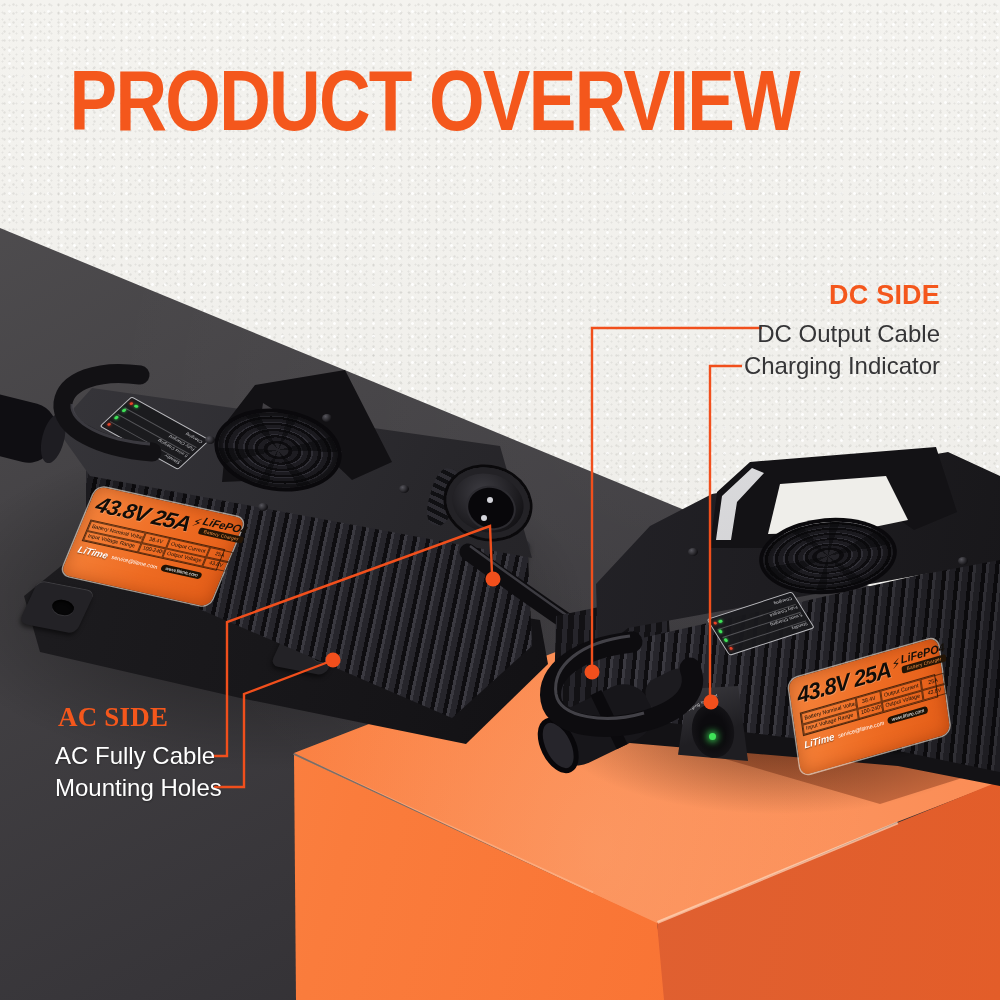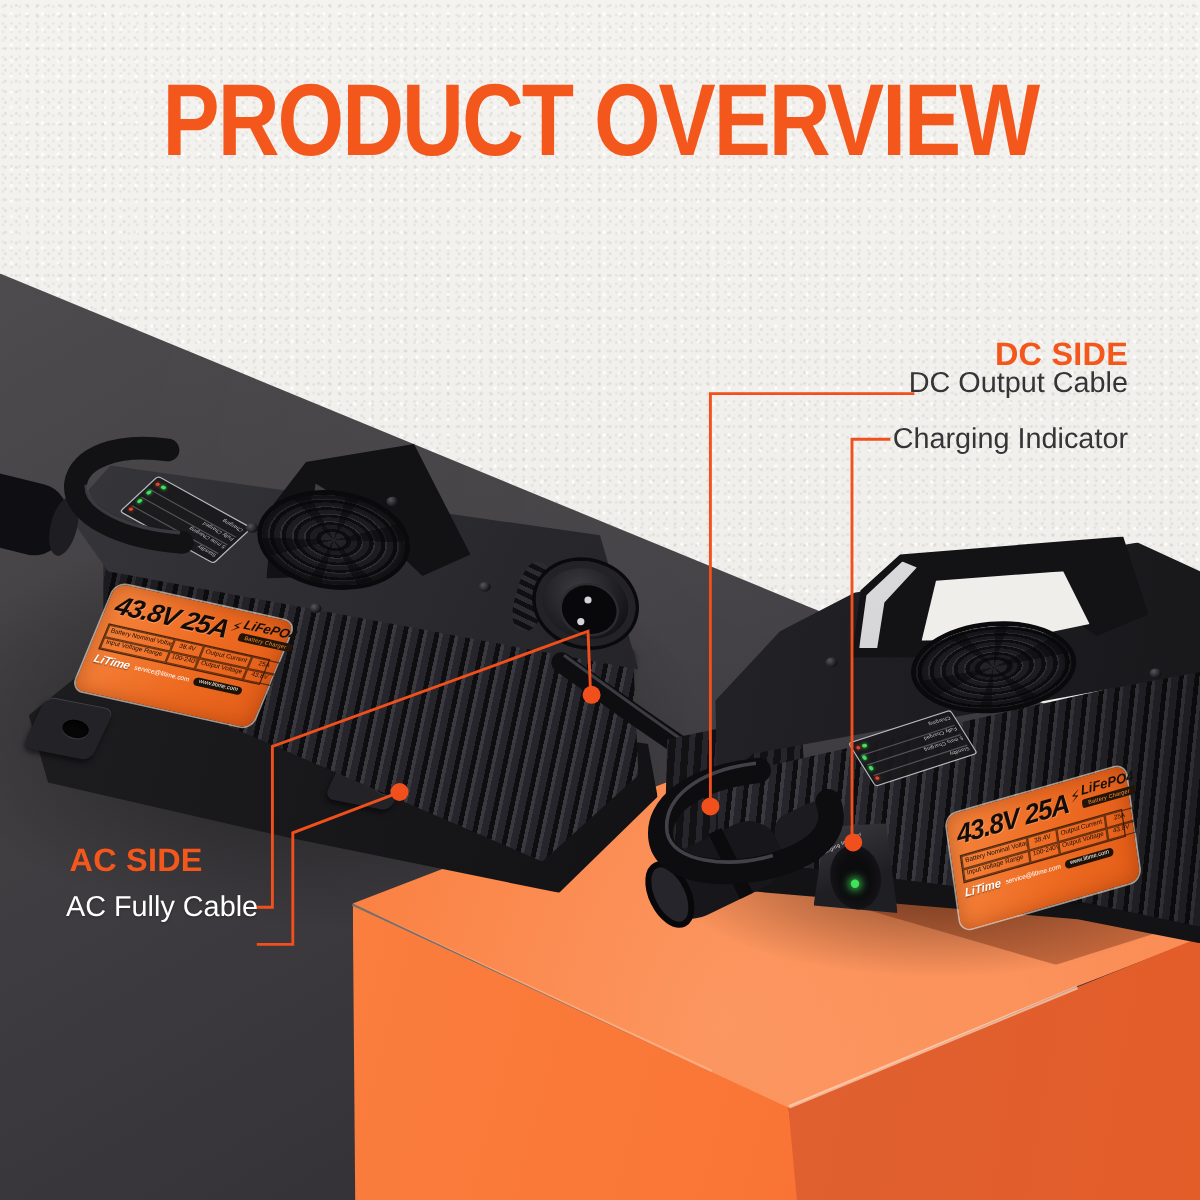--- a/index.html
+++ b/index.html
@@ -144,21 +144,21 @@
     box-shadow:0 0 7px 2px rgba(63,226,88,.85);}
   .ind-text{left:680px;top:700px;width:44px;font-size:4.4px;color:#d8d8da;transform:rotate(-27deg);
     letter-spacing:.2px;}
 
   
   .co-head{position:absolute;font-size:27px;font-weight:bold;color:#F4571C;letter-spacing:.2px;}
   .co-item-dark{position:absolute;font-size:24px;color:#353537;}
   .co-item-light{position:absolute;font-size:24px;color:#ffffff;text-shadow:0 1px 2px rgba(0,0,0,.35);}
   .ta-r{text-align:right;}
 
-  .title{position:absolute;left:0;right:0;top:52px;text-align:center;color:#F4571C;}
+  .title{position:absolute;left:0;right:0;top:52px;text-align:left;color:#F4571C;}
   .title span{display:inline-block;font-size:85px;font-weight:bold;letter-spacing:-2px;
     transform:scaleX(.84) scaleY(1.0);transform-origin:center;white-space:nowrap;}
 
   svg.layer{position:absolute;inset:0;pointer-events:none;}
 </style>
 </head>
 <body>
 
 <div class="stage">
 
@@ -369,19 +369,20 @@
     <circle cx="711" cy="702" r="7.5" fill="#F14F1C"></circle>
     <polyline points="212,756 227,756 227,622 490,526 492,574" fill="none" stroke="#F14F1C" stroke-width="2.4"></polyline>
     <circle cx="493" cy="579" r="7.5" fill="#F14F1C"></circle>
     <polyline points="214,787 244,787 244,694 331,661" fill="none" stroke="#F14F1C" stroke-width="2.4"></polyline>
     <circle cx="333" cy="660" r="7.5" fill="#F14F1C"></circle>
   </svg>
 
   <div class="title"><span>PRODUCT OVERVIEW</span></div>
 
   <div class="co-head ta-r" style="right:60px;top:280px;">DC SIDE</div>
-  <div class="co-item-dark ta-r" style="right:60px;top:306px;">DC Output Cable</div>
+  <div class="co-item-dark ta-r" style="right:60px;top:320px;">DC Output Cable</div>
   <div class="co-item-dark ta-r" style="right:60px;top:352px;">Charging Indicator</div>
 
-  <div class="co-head" style="left:58px;top:702px;">AC SIDE</div>
+  <div class="co-head" style="left:58px;top:702px;font-family:Liberation Serif, serif;">AC SIDE</div>
   <div class="co-item-light" style="left:55px;top:742px;">AC Fully Cable</div>
+  <div class="co-item-light" style="left:55px;top:774px;">Mounting Holes</div>
 
 </div>
 
 </body></html>

